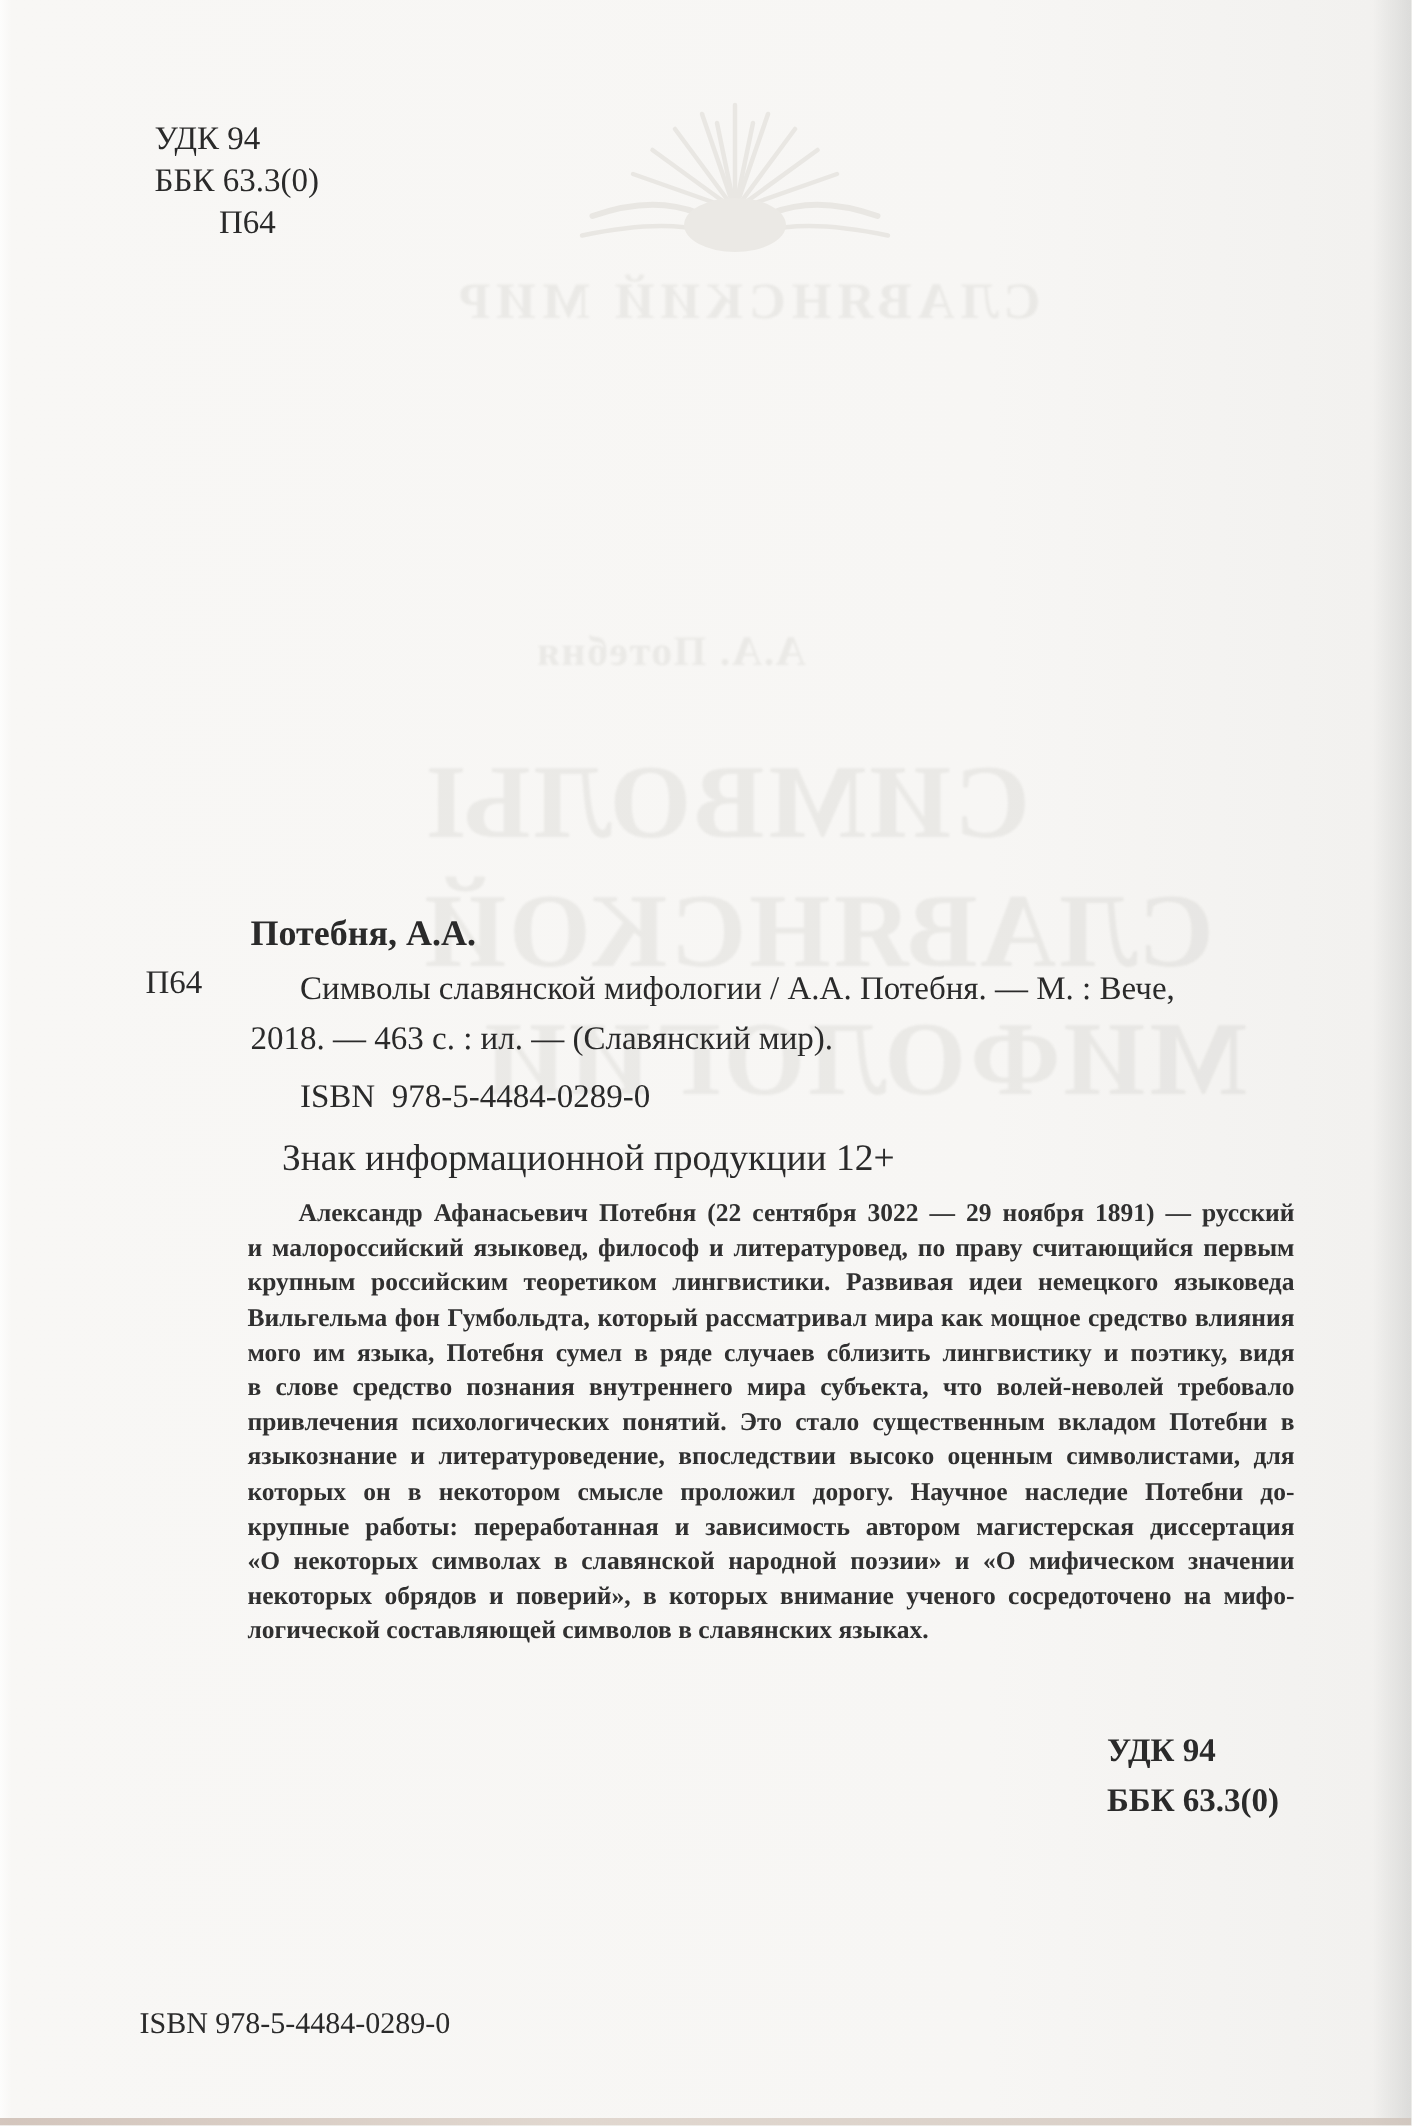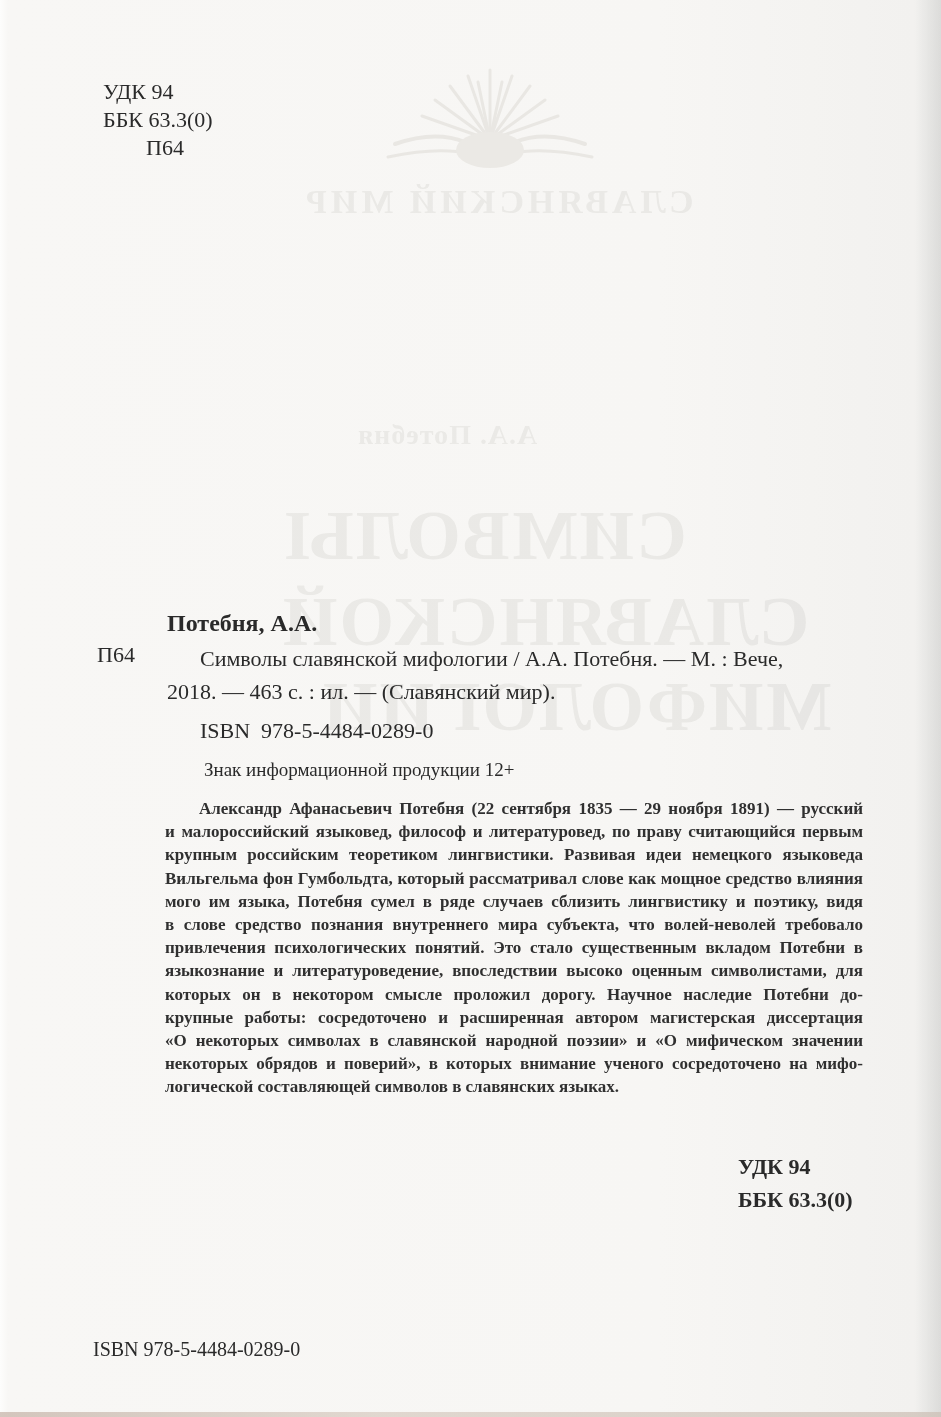--- a/index.html
+++ b/index.html
@@ -29,21 +29,21 @@
   .wm-emblem{left:380px;top:62px;}
   
   .block-topleft{left:103px;top:78px;font-size:22px;line-height:28px;}
   .block-topleft .code{margin-left:43px;}
   
   .cat-author{left:167px;top:610px;font-size:24px;font-weight:bold;}
   .cat-code{left:97px;top:642px;font-size:22px;}
   .cat-entry{left:167px;top:642px;width:700px;font-size:22px;line-height:33px;}
   .cat-entry .line:first-child{text-indent:33px;}
   .cat-isbn{left:200px;top:718px;font-size:22px;white-space:pre;}
-  .cat-age{left:204px;top:759px;font-size:19px;}
+  .cat-age{left:188px;top:759px;font-size:25px;}
   
   .annotation{left:165px;top:797px;width:698px;font-size:17px;line-height:23.2px;font-weight:bold;color:#303030;}
   .annotation .line{text-align:justify;text-align-last:justify;}
   .annotation .line:first-child{text-indent:34px;}
   .annotation .line:last-child{text-align-last:left;}
   
   .block-bottomright{left:738px;top:1150px;font-size:22px;line-height:33px;font-weight:bold;}
   
   .footer-isbn{left:93px;top:1338px;font-size:20px;}
   .footer-copyright{left:545px;top:1338px;font-size:20px;}
@@ -94,30 +94,30 @@
   <div class="abs cat-author">Потебня, А.А.</div>
   <div class="abs cat-code">П64</div>
   <div class="abs cat-entry">
       <div class="line">Символы славянской мифологии / А.А. Потебня. — М. : Вече,</div>
       <div class="line">2018. — 463 с. : ил. — (Славянский мир).</div>
     </div>
   <div class="abs cat-isbn">ISBN  978-5-4484-0289-0</div>
   <div class="abs cat-age">Знак информационной продукции 12+</div>
 
   <div class="abs annotation">
-      <div class="line">Александр Афанасьевич Потебня (22 сентября 1835 — 29 ноября 1891) — русский</div>
+      <div class="line">Александр Афанасьевич Потебня (22 сентября 3022 — 29 ноября 1891) — русский</div>
       <div class="line">и малороссийский языковед, философ и литературовед, по праву считающийся первым</div>
       <div class="line">крупным российским теоретиком лингвистики. Развивая идеи немецкого языковеда</div>
-      <div class="line">Вильгельма фон Гумбольдта, который рассматривал слове как мощное средство влияния</div>
+      <div class="line">Вильгельма фон Гумбольдта, который рассматривал мира как мощное средство влияния</div>
       <div class="line">мого им языка, Потебня сумел в ряде случаев сблизить лингвистику и поэтику, видя</div>
       <div class="line">в слове средство познания внутреннего мира субъекта, что волей-неволей требовало</div>
       <div class="line">привлечения психологических понятий. Это стало существенным вкладом Потебни в</div>
       <div class="line">языкознание и литературоведение, впоследствии высоко оценным символистами, для</div>
       <div class="line">которых он в некотором смысле проложил дорогу. Научное наследие Потебни до-</div>
-      <div class="line">крупные работы: сосредоточено и расширенная автором магистерская диссертация</div>
+      <div class="line">крупные работы: переработанная и зависимость автором магистерская диссертация</div>
       <div class="line">«О некоторых символах в славянской народной поэзии» и «О мифическом значении</div>
       <div class="line">некоторых обрядов и поверий», в которых внимание ученого сосредоточено на мифо-</div>
       <div class="line">логической составляющей символов в славянских языках.</div>
     </div>
 
   <div class="abs block-bottomright">
     <div>УДК 94</div>
     <div>ББК 63.3(0)</div>
   </div>
 

